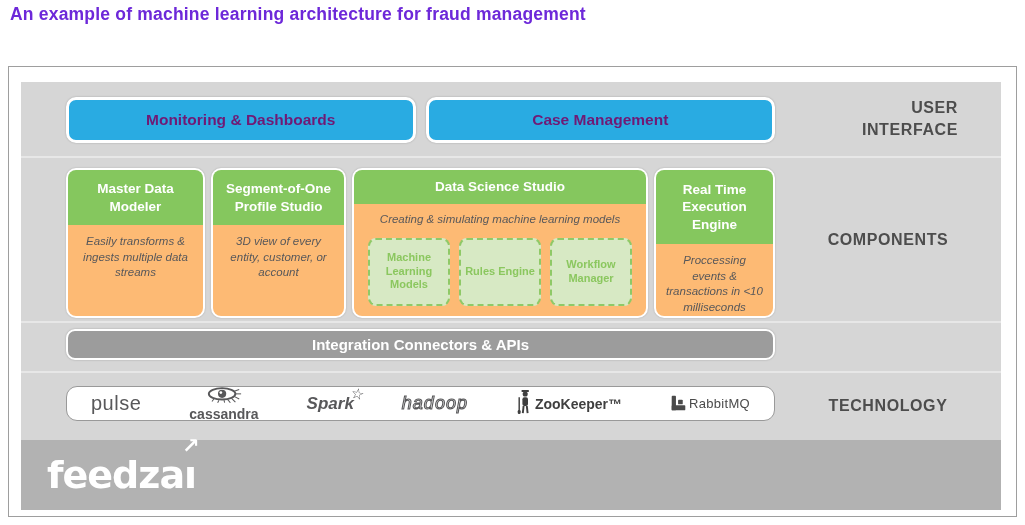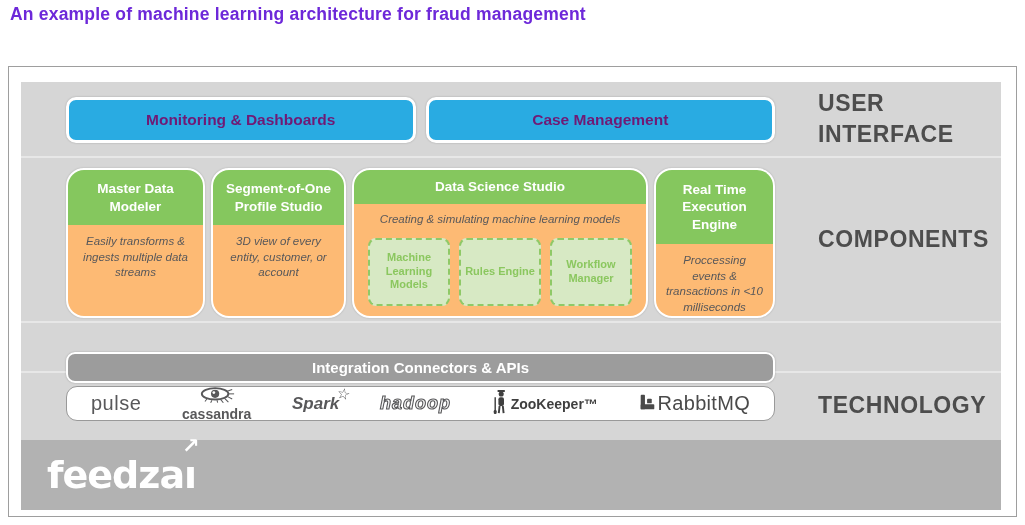--- a/index.html
+++ b/index.html
@@ -18,69 +18,69 @@
 
   .row { display:flex; }
   .row-divide { border-bottom:2px solid #e7e7e7; }
   .row-ui   { height:76px; }
   .row-comp { height:165px; }
   .row-conn { height:50px; }
   .row-tech { height:65px; }
 
   .row-content { width:709px; margin-left:45px; flex:0 0 auto; }
   .row-label { flex:1; display:flex; align-items:center; justify-content:center; }
-  .row-label span { font-size:23px; font-weight:bold; color:#4d4d4d; letter-spacing:0.6px;
-                    text-align:left; max-width:140px; line-height:1.35; }
+  .row-label span { font-size:16px; font-weight:bold; color:#4d4d4d; letter-spacing:0.6px;
+                    text-align:right; max-width:140px; line-height:1.35; }
 
   
   .ui-buttons { display:flex; gap:10px; margin-top:15px; }
   .ui-btn { flex:1; height:46px; background:#29abe2; border:3px solid #ffffff; border-radius:10px;
             color:#701a75; font-size:15.5px; font-weight:bold; display:flex; align-items:center;
             justify-content:center; box-shadow:0 0 2px rgba(0,0,0,0.25); }
 
   
   .cards { display:flex; gap:6px; margin-top:10px; height:150px; }
-  .card { background:#ffffff; border:2px solid #ffffff; border-radius:18px; overflow:hidden;
+  .card { background:#ffffff; border:2px solid #ffffff; border-radius:10px; overflow:hidden;
           display:flex; flex-direction:column; box-shadow:0 0 2px rgba(0,0,0,0.2); }
   .card-w1 { width:139px; } .card-w2 { width:135px; } .card-w3 { width:296px; } .card-w4 { flex:1; }
   .card-header { background:#85c75e; color:#ffffff; font-weight:bold; font-size:13.5px;
                  text-align:center; display:flex; align-items:center; justify-content:center;
                  padding:6px 8px; line-height:1.3; }
   .card-w1 .card-header, .card-w2 .card-header { min-height:55px; }
   .card-w3 .card-header { min-height:34px; }
   .card-w4 .card-header { min-height:74px; }
   .card-body { flex:1; background:#fdba74; font-style:italic; font-size:11.5px; color:#58585a;
                text-align:center; padding:9px 10px 0 10px; line-height:1.35; }
   .dss-sub { font-style:italic; font-size:11.5px; color:#58585a; text-align:center; margin-top:8px; }
   .dss-modules { display:flex; gap:9px; margin:10px 14px 0 14px; height:68px; }
   .module { flex:1; background:#d7e9c4; border:2px dashed #8fc967; border-radius:8px;
             color:#8bc75f; font-weight:bold; font-size:11px; line-height:1.25; text-align:center;
             display:flex; align-items:center; justify-content:center; padding:2px; }
 
   
-  .conn-bar { margin-top:29px; height:31px; background:#9c9c9c; border:2px solid #ffffff;
+  .conn-bar { margin-top:6px; height:31px; background:#9c9c9c; border:2px solid #ffffff;
               border-radius:9px; color:#ffffff; font-size:15px; font-weight:bold;
               display:flex; align-items:center; justify-content:center;
               box-shadow:0 0 2px rgba(0,0,0,0.25); }
 
   
   .tech-bar { margin-top:13px; height:35px; background:#ffffff; border:1px solid #999999;
               border-radius:11px; display:flex; align-items:center; justify-content:space-between;
               padding:0 24px; }
   .logo { color:#58585a; display:flex; align-items:center; }
   .logo-pulse { font-size:20px; font-weight:normal; letter-spacing:0.5px; }
   .logo-cassandra { flex-direction:column; line-height:1; }
   .logo-cassandra .cass-text { font-size:14px; font-weight:bold; margin-top:1px; }
   .logo-spark { position:relative; font-size:17px; font-weight:bold; font-style:italic; }
   .logo-spark .star { position:absolute; top:-9px; right:-11px; font-size:15px; font-style:normal;
                       transform:rotate(12deg); }
-  .logo-hadoop { font-size:18px; font-weight:bold; font-style:italic; letter-spacing:1px;
+  .logo-hadoop { font-size:18px; font-weight:normal; font-style:italic; letter-spacing:1px;
                  color:#f8f8f8; -webkit-text-stroke:1.1px #58585a; }
   .logo-zk { gap:3px; font-size:14px; font-weight:bold; color:#3f3f3f; }
-  .logo-rmq { gap:2px; font-size:20px; font-weight:400; color:#4a4a4a; letter-spacing:0.3px; }
+  .logo-rmq { gap:2px; font-size:13px; font-weight:400; color:#4a4a4a; letter-spacing:0.3px; }
 
   
   .brand { position:relative; color:#ffffff; font-family:"DejaVu Sans",sans-serif;
            font-weight:bold; font-size:38px; letter-spacing:-1px; line-height:1; }
   .brand .iwrap { position:relative; }
   .brand .arrow { position:absolute; left:-2px; top:-17px; font-size:21px; letter-spacing:0; }
 </style>
 </head>
 <body>
 

